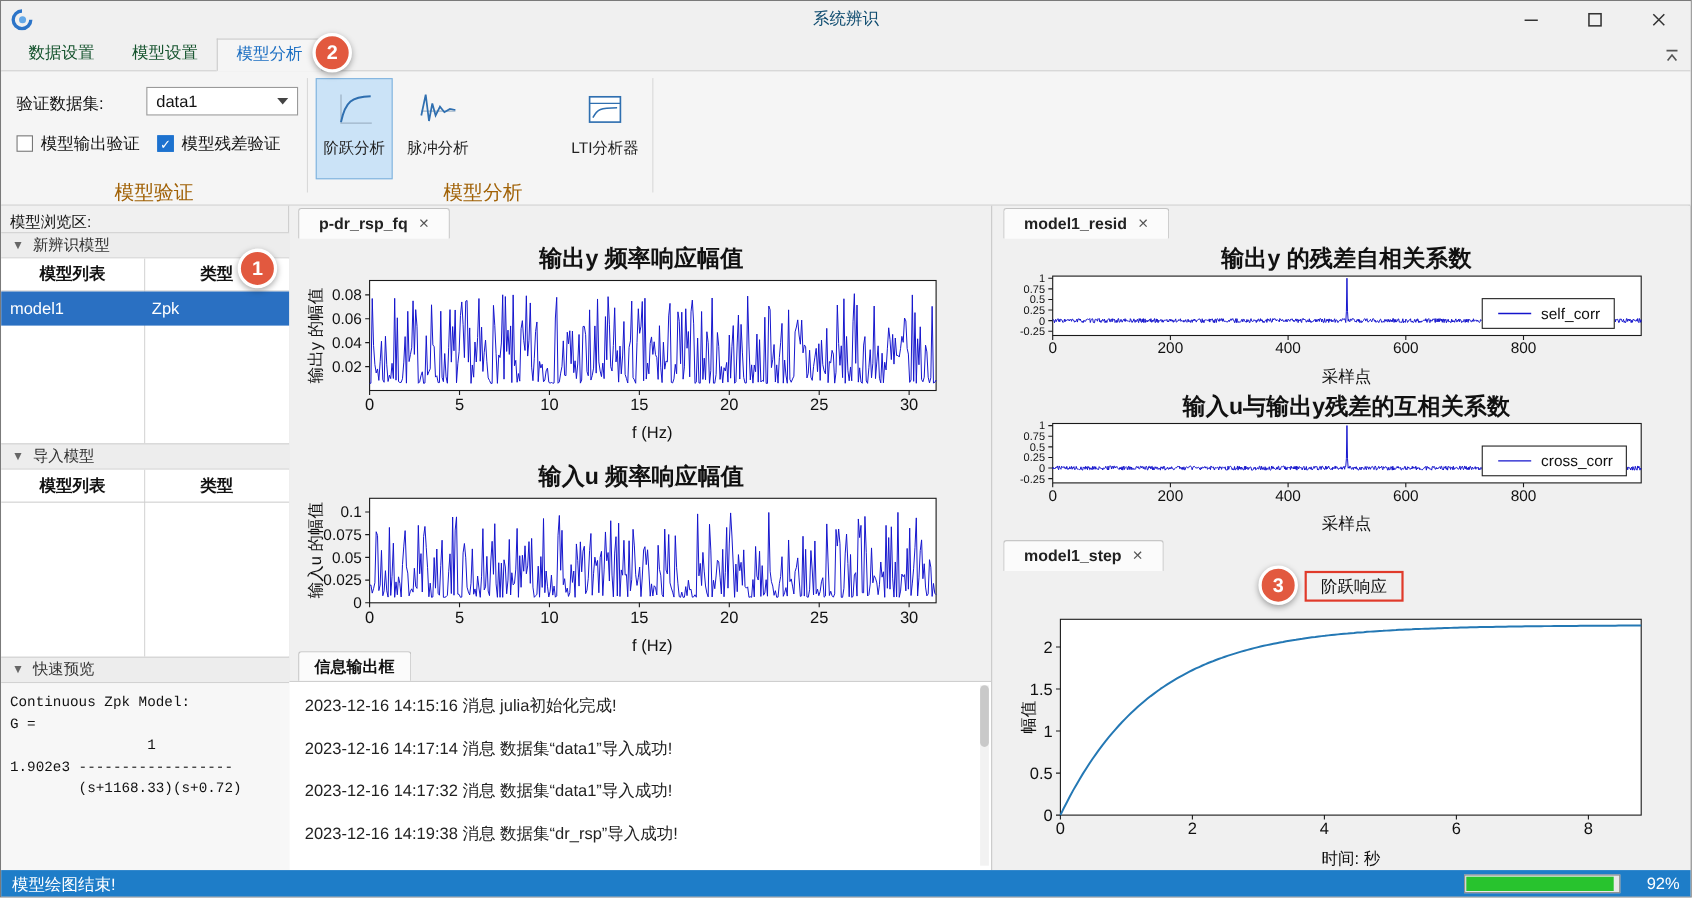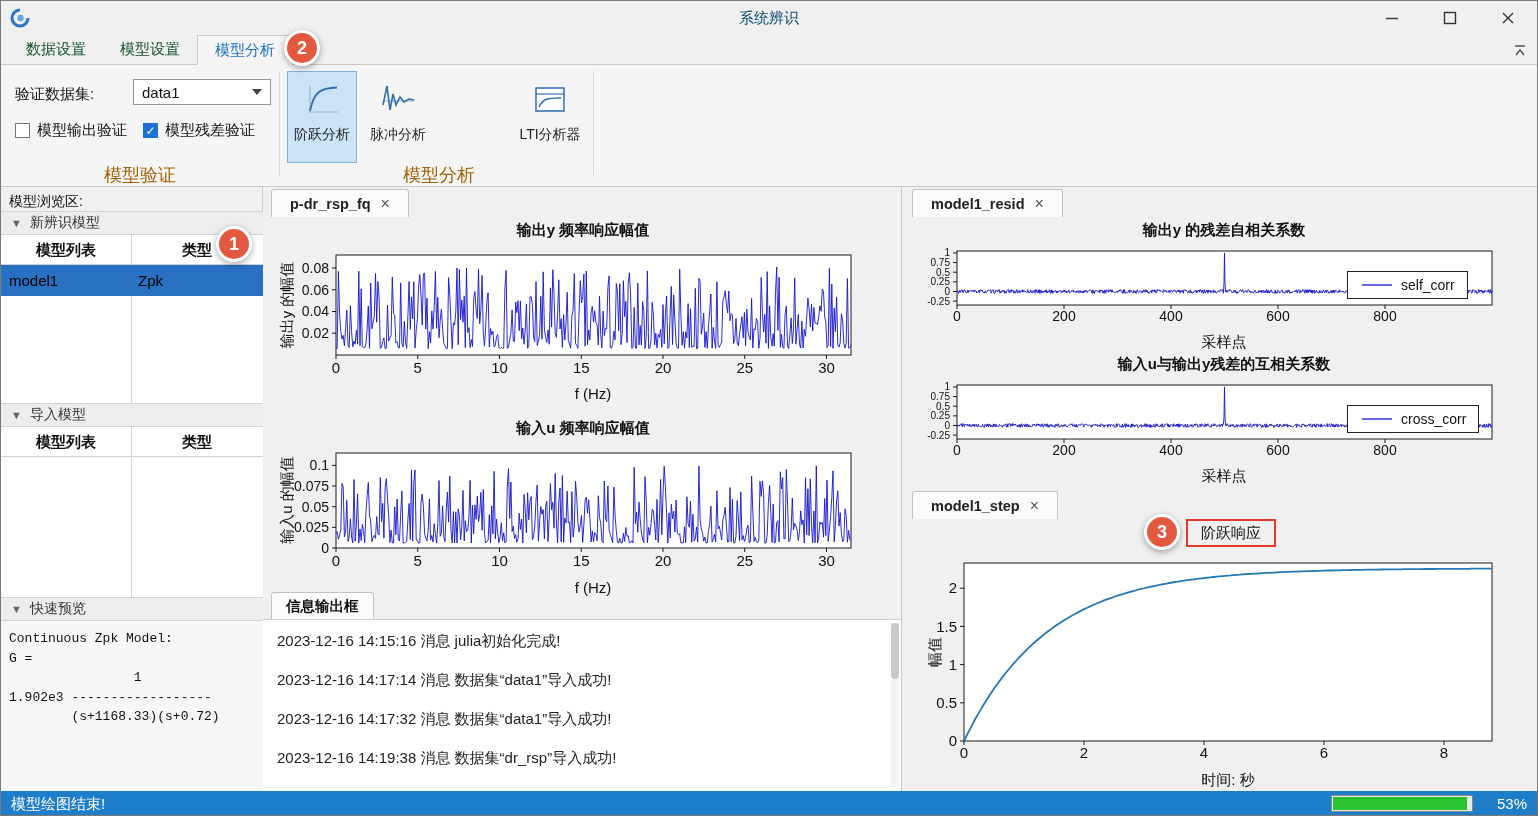--- a/index.html
+++ b/index.html
@@ -54,36 +54,36 @@
                 border-top:1px solid #d2d2d2; border-bottom:1px solid #d2d2d2; display:flex;
                 align-items:center; padding-left:10px; font-size:14px; color:#333; cursor:pointer; }
   .sec-arrow { font-size:11px; color:#666; margin-right:8px; }
   .tbl-body { position:absolute; left:0; width:262px; background:#fff; }
   .col-div { position:absolute; left:130px; width:1px; background:#d5d5d5; }
   .tbl-head { position:absolute; left:0; width:262px; height:30px; border-bottom:1px solid #cfcfcf;
               display:flex; font-weight:bold; font-size:15px; }
   .tbl-head .c1 { width:130px; text-align:center; line-height:30px; }
   .tbl-head .c2 { width:132px; text-align:center; line-height:30px; }
   .tbl-row.selected { position:absolute; left:0; width:262px; height:31px; background:#2a70c2;
-              color:#000000; display:flex; font-size:15px; cursor:pointer; }
+              color:#ffffff; display:flex; font-size:15px; cursor:pointer; }
   .tbl-row .c1 { width:130px; padding-left:8px; line-height:31px; }
   .tbl-row .c2 { width:132px; padding-left:7px; line-height:31px; }
   .preview { position:absolute; left:0; top:434px; width:262px; height:170px; background:#f7f7f7; }
   .preview pre { margin:8px; font-family:"Liberation Mono","DejaVu Sans Mono",monospace;
                  font-size:13px; line-height:1.5; color:#111; }
 
   
   .center-panel { position:absolute; left:262px; top:186px; width:638px; height:604px; background:#f0f0f0; }
   .right-panel { position:absolute; left:900px; top:186px; width:634px; height:604px; background:#f0f0f0;
                  border-left:1px solid #c8c8c8; }
   .doc-tab { position:absolute; height:28px; background:#fbfbfb; border:1px solid #c3c3c3;
              border-bottom:none; border-radius:3px 3px 0 0; display:flex; align-items:center;
              padding:0 18px; font-size:14.5px; font-weight:bold; color:#222; cursor:pointer; }
   .doc-tab .close { margin-left:10px; font-weight:normal; font-size:16px; color:#555; cursor:pointer; }
-  .chart-title { position:absolute; text-align:center; font-size:15px; font-weight:bold; color:#111; }
+  .chart-title { position:absolute; text-align:center; font-size:21px; font-weight:bold; color:#111; }
   .axis-xlabel { position:absolute; text-align:center; font-size:15px; color:#111; }
   .axis-ylabel { position:absolute; text-align:center; font-size:15px; color:#111;
                  transform:rotate(-90deg); }
   svg.chart { position:absolute; font-family:"Liberation Sans","DejaVu Sans",sans-serif; }
   .legend { position:absolute; display:flex; align-items:center; gap:7px; background:#fff;
             border:1px solid #222; padding:5px 12px; font-size:14px; }
 
   
   .log-tab { position:absolute; left:8px; top:405px; height:27px; background:#fbfbfb;
              border:1px solid #c3c3c3; border-bottom:none; border-radius:3px 3px 0 0;
@@ -436,16 +436,16 @@
   </div>
   <div class="marker" style="left:1143px; top:513px;">
     <span>3</span>
   </div>
 
   <div class="statusbar">
     <span class="status-msg">模型绘图结束!</span>
     <div class="progress">
       <div class="progress-fill"></div>
     </div>
-    <span class="progress-text">53%</span>
+    <span class="progress-text">92%</span>
   </div>
 
 </div>
 
 </body></html>

